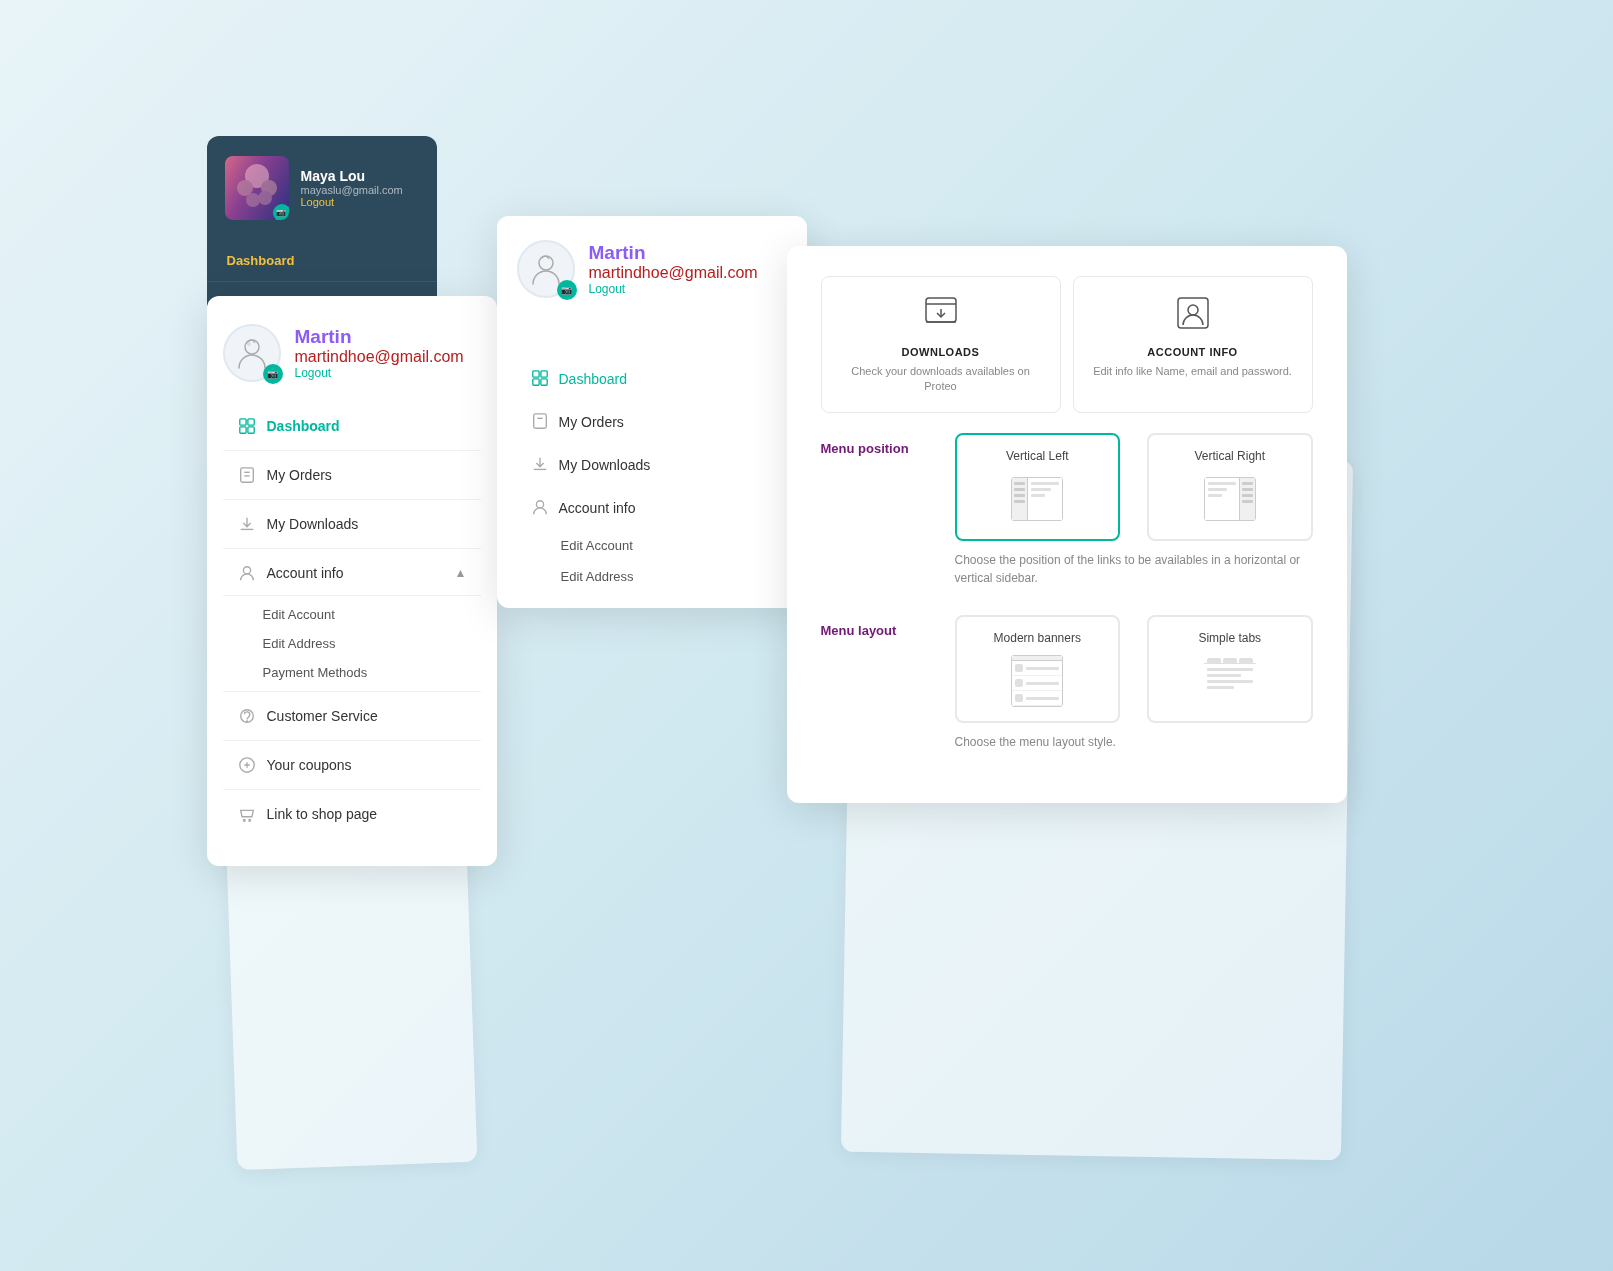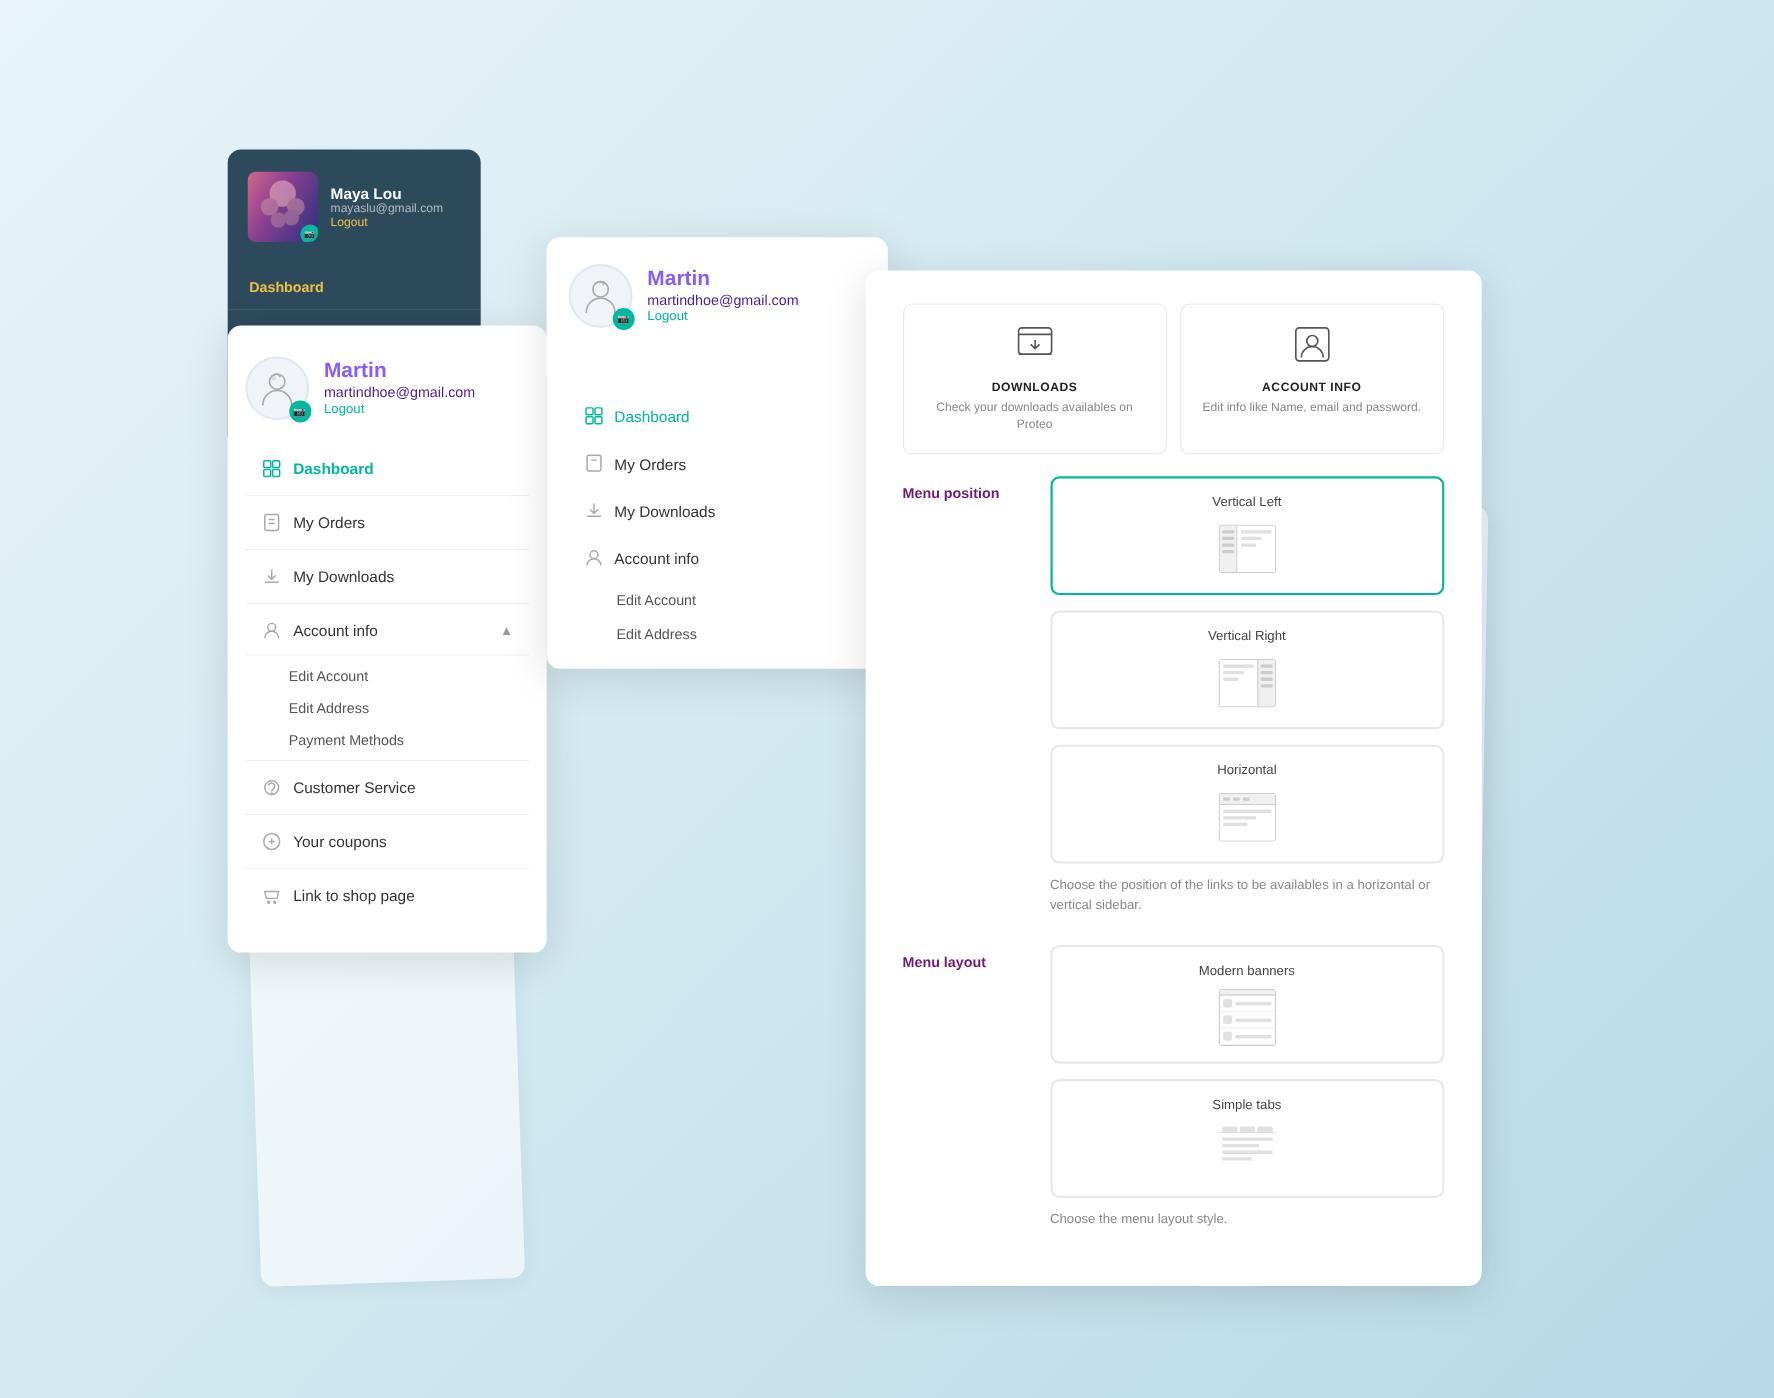--- a/index.html
+++ b/index.html
@@ -78,22 +78,22 @@
       color: white;
       font-size: 9px;
     }
 
     .user-text .name {
       font-weight: 700;
       font-size: 19px;
       color: #8b5cf6;
     }
     .user-text .email {
-      font-size: 13px;
-      color: #4c1d95;
+      font-size: 16px;
+      color: #b91c1c;
     }
     .user-text .logout {
       font-size: 12px;
       color: #00b8a0;
       cursor: pointer;
     }
 
     .nav-list {
       list-style: none;
     }
@@ -339,23 +339,22 @@
     
     .section-label {
       font-size: 13px;
       font-weight: 600;
       color: #701a75;
       margin-bottom: 14px;
     }
 
     .option-row {
       display: flex;
-      gap: 14px;
+      gap: 27px;
       margin-bottom: 10px;
-      flex-direction: column;
     }
 
     .option-card {
       flex: 1;
       border: 2px solid #e8e8e8;
       border-radius: 8px;
       padding: 14px 10px;
       text-align: center;
       cursor: pointer;
     }
@@ -868,37 +867,20 @@
                     <div class="pvr-main">
                       <div class="pvl-main-line"></div>
                       <div class="pvl-main-line" style="width:70%"></div>
                       <div class="pvl-main-line" style="width:50%"></div>
                     </div>
                     <div class="pvr-sidebar">
                       <div class="pvl-sidebar-line"></div>
                       <div class="pvl-sidebar-line"></div>
                       <div class="pvl-sidebar-line"></div>
                       <div class="pvl-sidebar-line"></div>
-                    </div>
-                  </div>
-                </div>
-              </div>
-              <div class="option-card">
-                <div class="option-card-label">Horizontal</div>
-                <div class="option-card-preview">
-                  <div class="preview-horizontal">
-                    <div class="ph-topbar">
-                      <div class="ph-topbar-dot"></div>
-                      <div class="ph-topbar-dot"></div>
-                      <div class="ph-topbar-dot"></div>
-                    </div>
-                    <div class="ph-content">
-                      <div class="pvl-main-line"></div>
-                      <div class="pvl-main-line" style="width:70%"></div>
-                      <div class="pvl-main-line" style="width:50%"></div>
                     </div>
                   </div>
                 </div>
               </div>
             </div>
             <p class="option-hint">Choose the position of the links to be availables in a horizontal or vertical sidebar.</p>
           </div>
         </div>
       </div>
 

